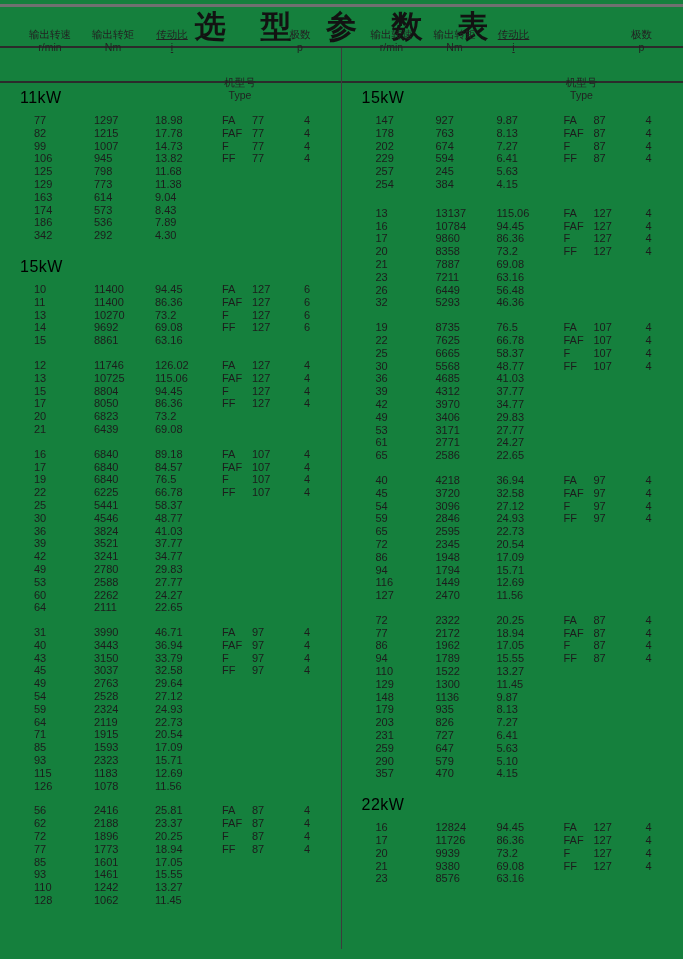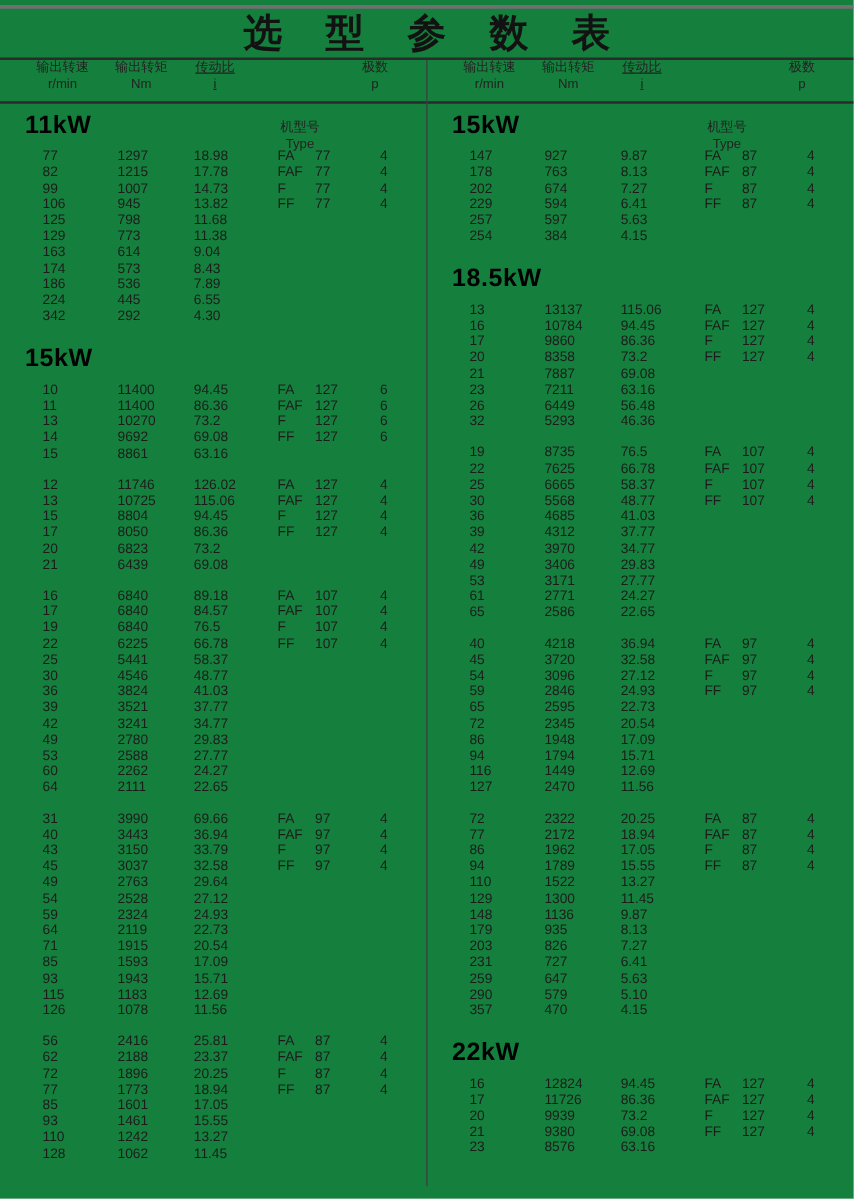--- a/index.html
+++ b/index.html
@@ -7,30 +7,30 @@
     position:relative; width:683px; height:959px; margin:0 auto;
     background:#15803d; overflow:hidden;
     font-family:"Liberation Sans", sans-serif; color:#1c1c1c;
   }
   .top-rule { position:absolute; top:4px; left:0; width:683px; height:3px; background:#707070; }
   .page-title {
     padding-top:10px; text-align:center; font-size:31px; font-weight:bold;
     letter-spacing:13px; text-indent:13px; line-height:34px; color:#121212;
   }
   .title-rule { height:2px; background:#2b2b2b; margin-top:2px; }
-  .header-row { display:flex; height:33px; }
+  .header-row { display:flex; height:33px; align-items:center; }
   .header-half { width:341.5px; box-sizing:border-box; display:flex; padding-left:18px; }
   .hcell { text-align:center; font-size:10.5px; line-height:13px; color:#222; }
   .hc1 { width:64px; } .hc2 { width:62px; } .hc3 { width:56px;text-decoration:underline; } .hc4 { width:80px;margin-top:48px; } .hc5 { width:40px; }
   .header-rule { height:2px; background:#2b2b2b; }
   .v-divider { position:absolute; left:341px; top:48px; height:901px; width:1px; background:#3c3c3c; }
   .content { display:flex; }
   .content-half { width:341.5px; box-sizing:border-box; }
   .section:not(:first-child) { margin-top:16px; }
-  .section-title { margin:6px 0 7px 20px; font-size:20px; font-weight:bold; letter-spacing:0.5px; color:#000; }
+  .section-title { margin:6px 0 7px 20px; font-size:16px; font-weight:normal; letter-spacing:0.5px; color:#000; }
   .block + .block { margin-top:12px; }
   .row { display:flex; padding-left:34px; font-size:11px; line-height:12.8px; white-space:pre; }
   .c { display:inline-block; }
   .c1 { width:60px; } .c2 { width:61px; } .c3 { width:67px; }
   .c4 { width:82px; display:flex; } .c4 .code { width:30px; display:inline-block; }
   .c5 { width:26px; }
 </style>
 </head>
 <body>
 
@@ -96,21 +96,20 @@
           <div class="block">
             <div class="row"><span class="c c1">77</span><span class="c c2">1297</span><span class="c c3">18.98</span><span class="c c4"><span class="code">FA</span><span class="size">77</span></span><span class="c c5">4</span></div>
             <div class="row"><span class="c c1">82</span><span class="c c2">1215</span><span class="c c3">17.78</span><span class="c c4"><span class="code">FAF</span><span class="size">77</span></span><span class="c c5">4</span></div>
             <div class="row"><span class="c c1">99</span><span class="c c2">1007</span><span class="c c3">14.73</span><span class="c c4"><span class="code">F</span><span class="size">77</span></span><span class="c c5">4</span></div>
             <div class="row"><span class="c c1">106</span><span class="c c2">945</span><span class="c c3">13.82</span><span class="c c4"><span class="code">FF</span><span class="size">77</span></span><span class="c c5">4</span></div>
             <div class="row"><span class="c c1">125</span><span class="c c2">798</span><span class="c c3">11.68</span><span class="c c4"><span class="code"></span><span class="size"></span></span><span class="c c5"></span></div>
             <div class="row"><span class="c c1">129</span><span class="c c2">773</span><span class="c c3">11.38</span><span class="c c4"><span class="code"></span><span class="size"></span></span><span class="c c5"></span></div>
             <div class="row"><span class="c c1">163</span><span class="c c2">614</span><span class="c c3">9.04</span><span class="c c4"><span class="code"></span><span class="size"></span></span><span class="c c5"></span></div>
             <div class="row"><span class="c c1">174</span><span class="c c2">573</span><span class="c c3">8.43</span><span class="c c4"><span class="code"></span><span class="size"></span></span><span class="c c5"></span></div>
             <div class="row"><span class="c c1">186</span><span class="c c2">536</span><span class="c c3">7.89</span><span class="c c4"><span class="code"></span><span class="size"></span></span><span class="c c5"></span></div>
-            <div class="row"><span class="c c1">224</span><span class="c c2">445</span><span class="c c3">6.55</span><span class="c c4"><span class="code"></span><span class="size"></span></span><span class="c c5"></span></div>
             <div class="row"><span class="c c1">342</span><span class="c c2">292</span><span class="c c3">4.30</span><span class="c c4"><span class="code"></span><span class="size"></span></span><span class="c c5"></span></div>
           </div>
         </div>
         <div class="section">
           <div class="section-title">15kW</div>
           <div class="block">
             <div class="row"><span class="c c1">10</span><span class="c c2">11400</span><span class="c c3">94.45</span><span class="c c4"><span class="code">FA</span><span class="size">127</span></span><span class="c c5">6</span></div>
             <div class="row"><span class="c c1">11</span><span class="c c2">11400</span><span class="c c3">86.36</span><span class="c c4"><span class="code">FAF</span><span class="size">127</span></span><span class="c c5">6</span></div>
             <div class="row"><span class="c c1">13</span><span class="c c2">10270</span><span class="c c3">73.2</span><span class="c c4"><span class="code">F</span><span class="size">127</span></span><span class="c c5">6</span></div>
             <div class="row"><span class="c c1">14</span><span class="c c2">9692</span><span class="c c3">69.08</span><span class="c c4"><span class="code">FF</span><span class="size">127</span></span><span class="c c5">6</span></div>
@@ -133,31 +132,31 @@
             <div class="row"><span class="c c1">30</span><span class="c c2">4546</span><span class="c c3">48.77</span><span class="c c4"><span class="code"></span><span class="size"></span></span><span class="c c5"></span></div>
             <div class="row"><span class="c c1">36</span><span class="c c2">3824</span><span class="c c3">41.03</span><span class="c c4"><span class="code"></span><span class="size"></span></span><span class="c c5"></span></div>
             <div class="row"><span class="c c1">39</span><span class="c c2">3521</span><span class="c c3">37.77</span><span class="c c4"><span class="code"></span><span class="size"></span></span><span class="c c5"></span></div>
             <div class="row"><span class="c c1">42</span><span class="c c2">3241</span><span class="c c3">34.77</span><span class="c c4"><span class="code"></span><span class="size"></span></span><span class="c c5"></span></div>
             <div class="row"><span class="c c1">49</span><span class="c c2">2780</span><span class="c c3">29.83</span><span class="c c4"><span class="code"></span><span class="size"></span></span><span class="c c5"></span></div>
             <div class="row"><span class="c c1">53</span><span class="c c2">2588</span><span class="c c3">27.77</span><span class="c c4"><span class="code"></span><span class="size"></span></span><span class="c c5"></span></div>
             <div class="row"><span class="c c1">60</span><span class="c c2">2262</span><span class="c c3">24.27</span><span class="c c4"><span class="code"></span><span class="size"></span></span><span class="c c5"></span></div>
             <div class="row"><span class="c c1">64</span><span class="c c2">2111</span><span class="c c3">22.65</span><span class="c c4"><span class="code"></span><span class="size"></span></span><span class="c c5"></span></div>
           </div>
           <div class="block">
-            <div class="row"><span class="c c1">31</span><span class="c c2">3990</span><span class="c c3">69.66</span><span class="c c4"><span class="code">FA</span><span class="size">97</span></span><span class="c c5">4</span></div>
+            <div class="row"><span class="c c1">31</span><span class="c c2">3990</span><span class="c c3">46.71</span><span class="c c4"><span class="code">FA</span><span class="size">97</span></span><span class="c c5">4</span></div>
             <div class="row"><span class="c c1">40</span><span class="c c2">3443</span><span class="c c3">36.94</span><span class="c c4"><span class="code">FAF</span><span class="size">97</span></span><span class="c c5">4</span></div>
             <div class="row"><span class="c c1">43</span><span class="c c2">3150</span><span class="c c3">33.79</span><span class="c c4"><span class="code">F</span><span class="size">97</span></span><span class="c c5">4</span></div>
             <div class="row"><span class="c c1">45</span><span class="c c2">3037</span><span class="c c3">32.58</span><span class="c c4"><span class="code">FF</span><span class="size">97</span></span><span class="c c5">4</span></div>
             <div class="row"><span class="c c1">49</span><span class="c c2">2763</span><span class="c c3">29.64</span><span class="c c4"><span class="code"></span><span class="size"></span></span><span class="c c5"></span></div>
             <div class="row"><span class="c c1">54</span><span class="c c2">2528</span><span class="c c3">27.12</span><span class="c c4"><span class="code"></span><span class="size"></span></span><span class="c c5"></span></div>
             <div class="row"><span class="c c1">59</span><span class="c c2">2324</span><span class="c c3">24.93</span><span class="c c4"><span class="code"></span><span class="size"></span></span><span class="c c5"></span></div>
             <div class="row"><span class="c c1">64</span><span class="c c2">2119</span><span class="c c3">22.73</span><span class="c c4"><span class="code"></span><span class="size"></span></span><span class="c c5"></span></div>
             <div class="row"><span class="c c1">71</span><span class="c c2">1915</span><span class="c c3">20.54</span><span class="c c4"><span class="code"></span><span class="size"></span></span><span class="c c5"></span></div>
             <div class="row"><span class="c c1">85</span><span class="c c2">1593</span><span class="c c3">17.09</span><span class="c c4"><span class="code"></span><span class="size"></span></span><span class="c c5"></span></div>
-            <div class="row"><span class="c c1">93</span><span class="c c2">1943</span><span class="c c3">15.71</span><span class="c c4"><span class="code"></span><span class="size"></span></span><span class="c c5"></span></div>
+            <div class="row"><span class="c c1">93</span><span class="c c2">2323</span><span class="c c3">15.71</span><span class="c c4"><span class="code"></span><span class="size"></span></span><span class="c c5"></span></div>
             <div class="row"><span class="c c1">115</span><span class="c c2">1183</span><span class="c c3">12.69</span><span class="c c4"><span class="code"></span><span class="size"></span></span><span class="c c5"></span></div>
             <div class="row"><span class="c c1">126</span><span class="c c2">1078</span><span class="c c3">11.56</span><span class="c c4"><span class="code"></span><span class="size"></span></span><span class="c c5"></span></div>
           </div>
           <div class="block">
             <div class="row"><span class="c c1">56</span><span class="c c2">2416</span><span class="c c3">25.81</span><span class="c c4"><span class="code">FA</span><span class="size">87</span></span><span class="c c5">4</span></div>
             <div class="row"><span class="c c1">62</span><span class="c c2">2188</span><span class="c c3">23.37</span><span class="c c4"><span class="code">FAF</span><span class="size">87</span></span><span class="c c5">4</span></div>
             <div class="row"><span class="c c1">72</span><span class="c c2">1896</span><span class="c c3">20.25</span><span class="c c4"><span class="code">F</span><span class="size">87</span></span><span class="c c5">4</span></div>
             <div class="row"><span class="c c1">77</span><span class="c c2">1773</span><span class="c c3">18.94</span><span class="c c4"><span class="code">FF</span><span class="size">87</span></span><span class="c c5">4</span></div>
             <div class="row"><span class="c c1">85</span><span class="c c2">1601</span><span class="c c3">17.05</span><span class="c c4"><span class="code"></span><span class="size"></span></span><span class="c c5"></span></div>
             <div class="row"><span class="c c1">93</span><span class="c c2">1461</span><span class="c c3">15.55</span><span class="c c4"><span class="code"></span><span class="size"></span></span><span class="c c5"></span></div>
@@ -167,26 +166,25 @@
         </div>
       </div>
     <div class="content-half">
         <div class="section">
           <div class="section-title">15kW</div>
           <div class="block">
             <div class="row"><span class="c c1">147</span><span class="c c2">927</span><span class="c c3">9.87</span><span class="c c4"><span class="code">FA</span><span class="size">87</span></span><span class="c c5">4</span></div>
             <div class="row"><span class="c c1">178</span><span class="c c2">763</span><span class="c c3">8.13</span><span class="c c4"><span class="code">FAF</span><span class="size">87</span></span><span class="c c5">4</span></div>
             <div class="row"><span class="c c1">202</span><span class="c c2">674</span><span class="c c3">7.27</span><span class="c c4"><span class="code">F</span><span class="size">87</span></span><span class="c c5">4</span></div>
             <div class="row"><span class="c c1">229</span><span class="c c2">594</span><span class="c c3">6.41</span><span class="c c4"><span class="code">FF</span><span class="size">87</span></span><span class="c c5">4</span></div>
-            <div class="row"><span class="c c1">257</span><span class="c c2">597</span><span class="c c3">5.63</span><span class="c c4"><span class="code"></span><span class="size"></span></span><span class="c c5"></span></div>
+            <div class="row"><span class="c c1">257</span><span class="c c2">245</span><span class="c c3">5.63</span><span class="c c4"><span class="code"></span><span class="size"></span></span><span class="c c5"></span></div>
             <div class="row"><span class="c c1">254</span><span class="c c2">384</span><span class="c c3">4.15</span><span class="c c4"><span class="code"></span><span class="size"></span></span><span class="c c5"></span></div>
           </div>
         </div>
         <div class="section">
-          <div class="section-title">18.5kW</div>
           <div class="block">
             <div class="row"><span class="c c1">13</span><span class="c c2">13137</span><span class="c c3">115.06</span><span class="c c4"><span class="code">FA</span><span class="size">127</span></span><span class="c c5">4</span></div>
             <div class="row"><span class="c c1">16</span><span class="c c2">10784</span><span class="c c3">94.45</span><span class="c c4"><span class="code">FAF</span><span class="size">127</span></span><span class="c c5">4</span></div>
             <div class="row"><span class="c c1">17</span><span class="c c2">9860</span><span class="c c3">86.36</span><span class="c c4"><span class="code">F</span><span class="size">127</span></span><span class="c c5">4</span></div>
             <div class="row"><span class="c c1">20</span><span class="c c2">8358</span><span class="c c3">73.2</span><span class="c c4"><span class="code">FF</span><span class="size">127</span></span><span class="c c5">4</span></div>
             <div class="row"><span class="c c1">21</span><span class="c c2">7887</span><span class="c c3">69.08</span><span class="c c4"><span class="code"></span><span class="size"></span></span><span class="c c5"></span></div>
             <div class="row"><span class="c c1">23</span><span class="c c2">7211</span><span class="c c3">63.16</span><span class="c c4"><span class="code"></span><span class="size"></span></span><span class="c c5"></span></div>
             <div class="row"><span class="c c1">26</span><span class="c c2">6449</span><span class="c c3">56.48</span><span class="c c4"><span class="code"></span><span class="size"></span></span><span class="c c5"></span></div>
             <div class="row"><span class="c c1">32</span><span class="c c2">5293</span><span class="c c3">46.36</span><span class="c c4"><span class="code"></span><span class="size"></span></span><span class="c c5"></span></div>
           </div>

